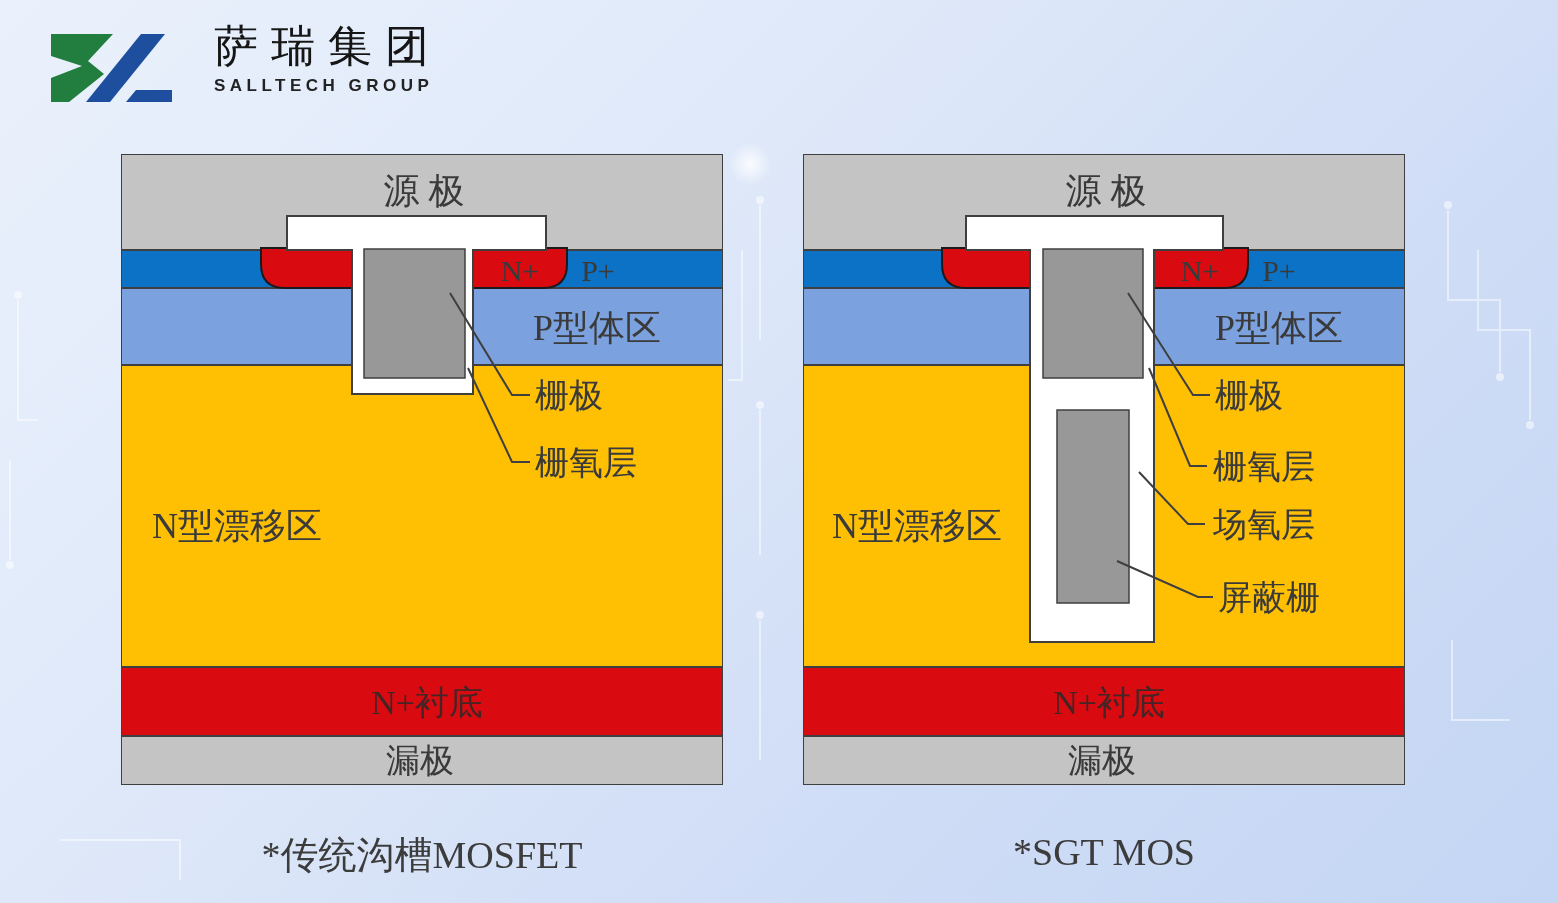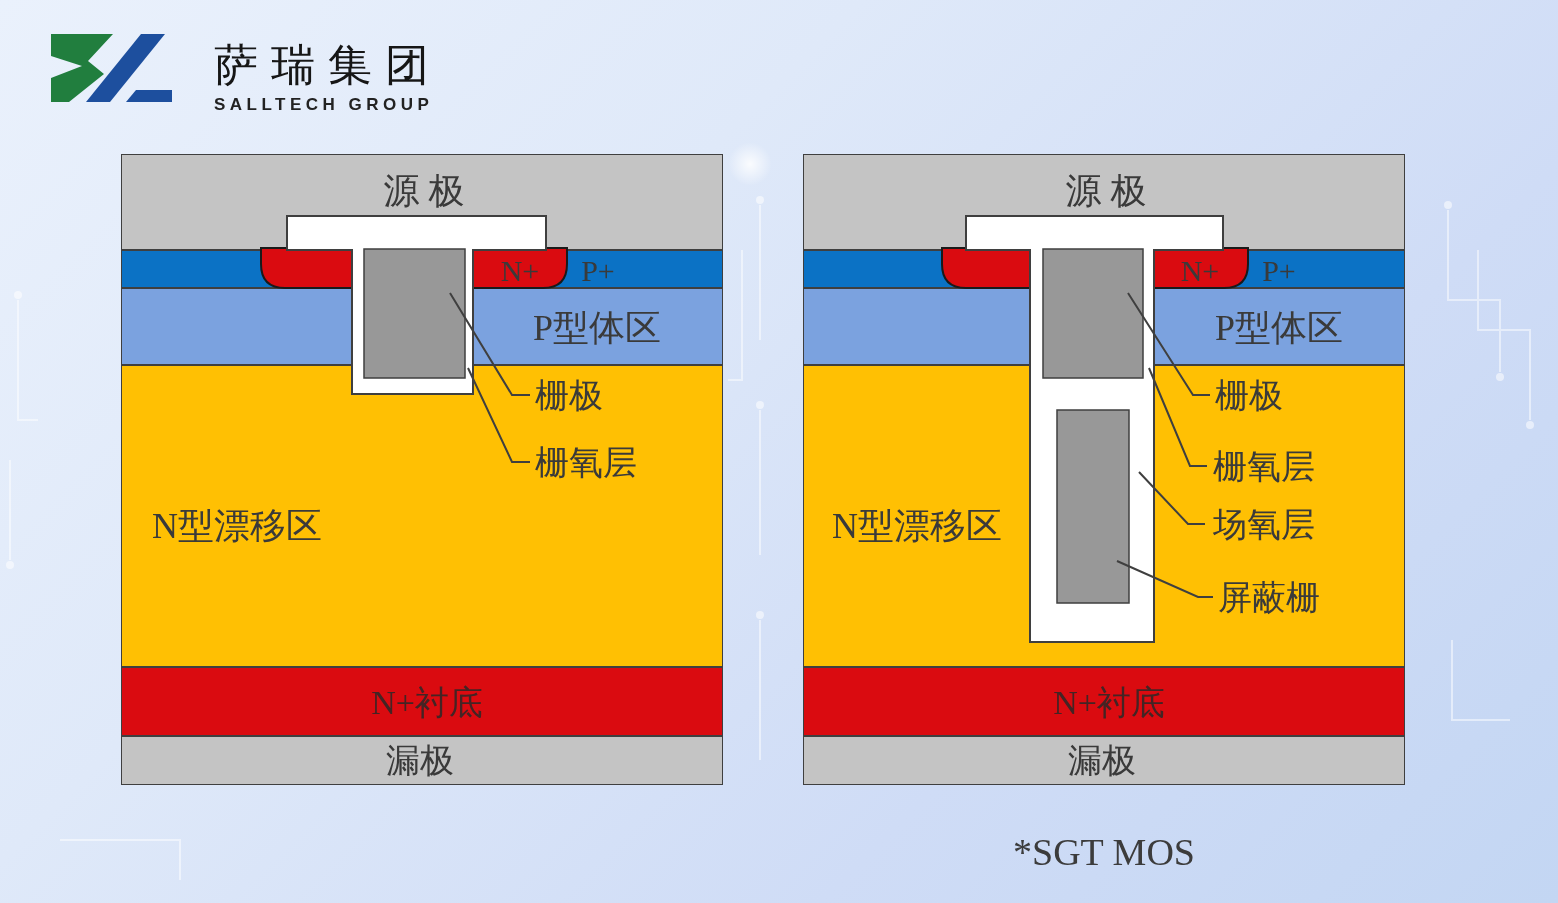--- a/index.html
+++ b/index.html
@@ -5,21 +5,21 @@
   html,body{margin:0;padding:0;}
   .stage{
     position:relative;width:1558px;height:903px;overflow:hidden;
     background:linear-gradient(135deg,#eaf1fc 0%,#dfe9f9 35%,#cfdcf6 70%,#c3d6f3 100%);
     font-family:"Liberation Serif","DejaVu Serif",serif;color:#3f3f3f;
   }
   .deco{position:absolute;left:0;top:0;pointer-events:none;}
   .blob{position:absolute;border-radius:50%;background:radial-gradient(circle,rgba(255,255,255,.85) 0%,rgba(255,255,255,0) 70%);}
   .logo{position:absolute;left:48px;top:22px;display:flex;align-items:flex-start;}
   .logo-mark{width:130px;height:90px;margin-top:3px;}
-  .logo-text{margin-left:36px;margin-top:19px;}
+  .logo-text{margin-left:36px;}
   .logo-cn{font-size:44px;letter-spacing:13px;color:#161616;line-height:1.15;font-family:"Liberation Serif","DejaVu Serif",serif;}
   .logo-en{font-size:17px;letter-spacing:4.5px;color:#222;margin-top:3px;font-family:"Liberation Sans","DejaVu Sans",sans-serif;font-weight:bold;}
   .diagram{position:absolute;top:154px;}
   .diagram.left{left:121px;}
   .diagram.right{left:803px;}
   .caption{position:absolute;top:830px;width:602px;text-align:center;font-size:38px;color:#3c3c3c;}
   .caption.left{left:121px;}
   .caption.right{left:803px;}
   svg text{fill:#3a3a3a;}
   .band-label{font-size:36px;}
@@ -121,15 +121,16 @@
     <polyline class="lead" points="325,139 390,241 407,241"></polyline>
     <text class="callout-label" x="412" y="253">栅极</text>
     <polyline class="lead" points="346,214 387,312 404,312"></polyline>
     <text class="callout-label" x="410" y="324">栅氧层</text>
     <polyline class="lead" points="336,318 385,370 402,370"></polyline>
     <text class="callout-label" x="410" y="382">场氧层</text>
     <polyline class="lead" points="314,407 395,443 410,443"></polyline>
     <text class="callout-label" x="415" y="455">屏蔽栅</text>
   </svg>
 
+  <div class="caption left">*传统沟槽MOSFET</div>
   <div class="caption right">*SGT MOS</div>
 
 </div>
 
 </body></html>

